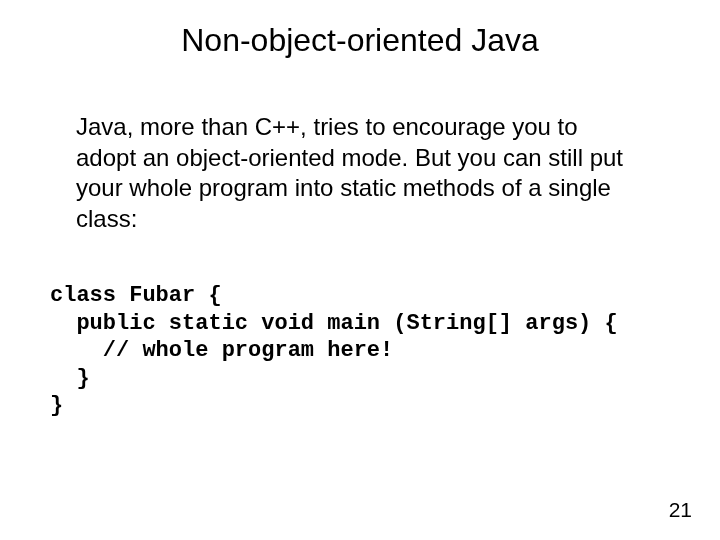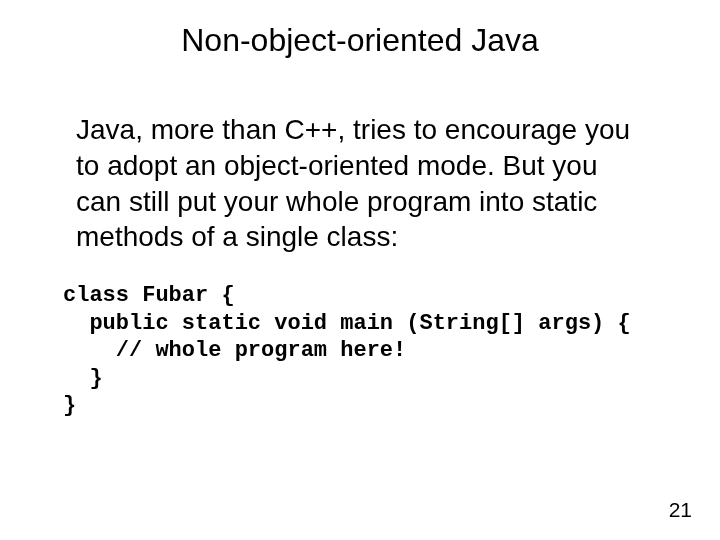--- a/index.html
+++ b/index.html
@@ -27,34 +27,33 @@
     text-align: center;
     font-size: 32px;
     font-weight: 400;
     letter-spacing: 0px;
   }
   .body {
     position: absolute;
     top: 112px;
     left: 76px;
     width: 560px;
-    font-size: 28px;
+    font-size: 24px;
     line-height: 1.28;
   }
   .code {
     position: absolute;
     top: 282px;
     left: 50px;
     width: 640px;
     font-family: "Courier New", Courier, monospace;
     font-size: 22px;
     line-height: 1.25;
     white-space: pre;
     font-weight: bold;
-    margin-left: 13px;
   }
   .pagenum {
     position: absolute;
     bottom: 18px;
     right: 28px;
     font-size: 21px;
   }
 </style>
 </head>
 <body>

